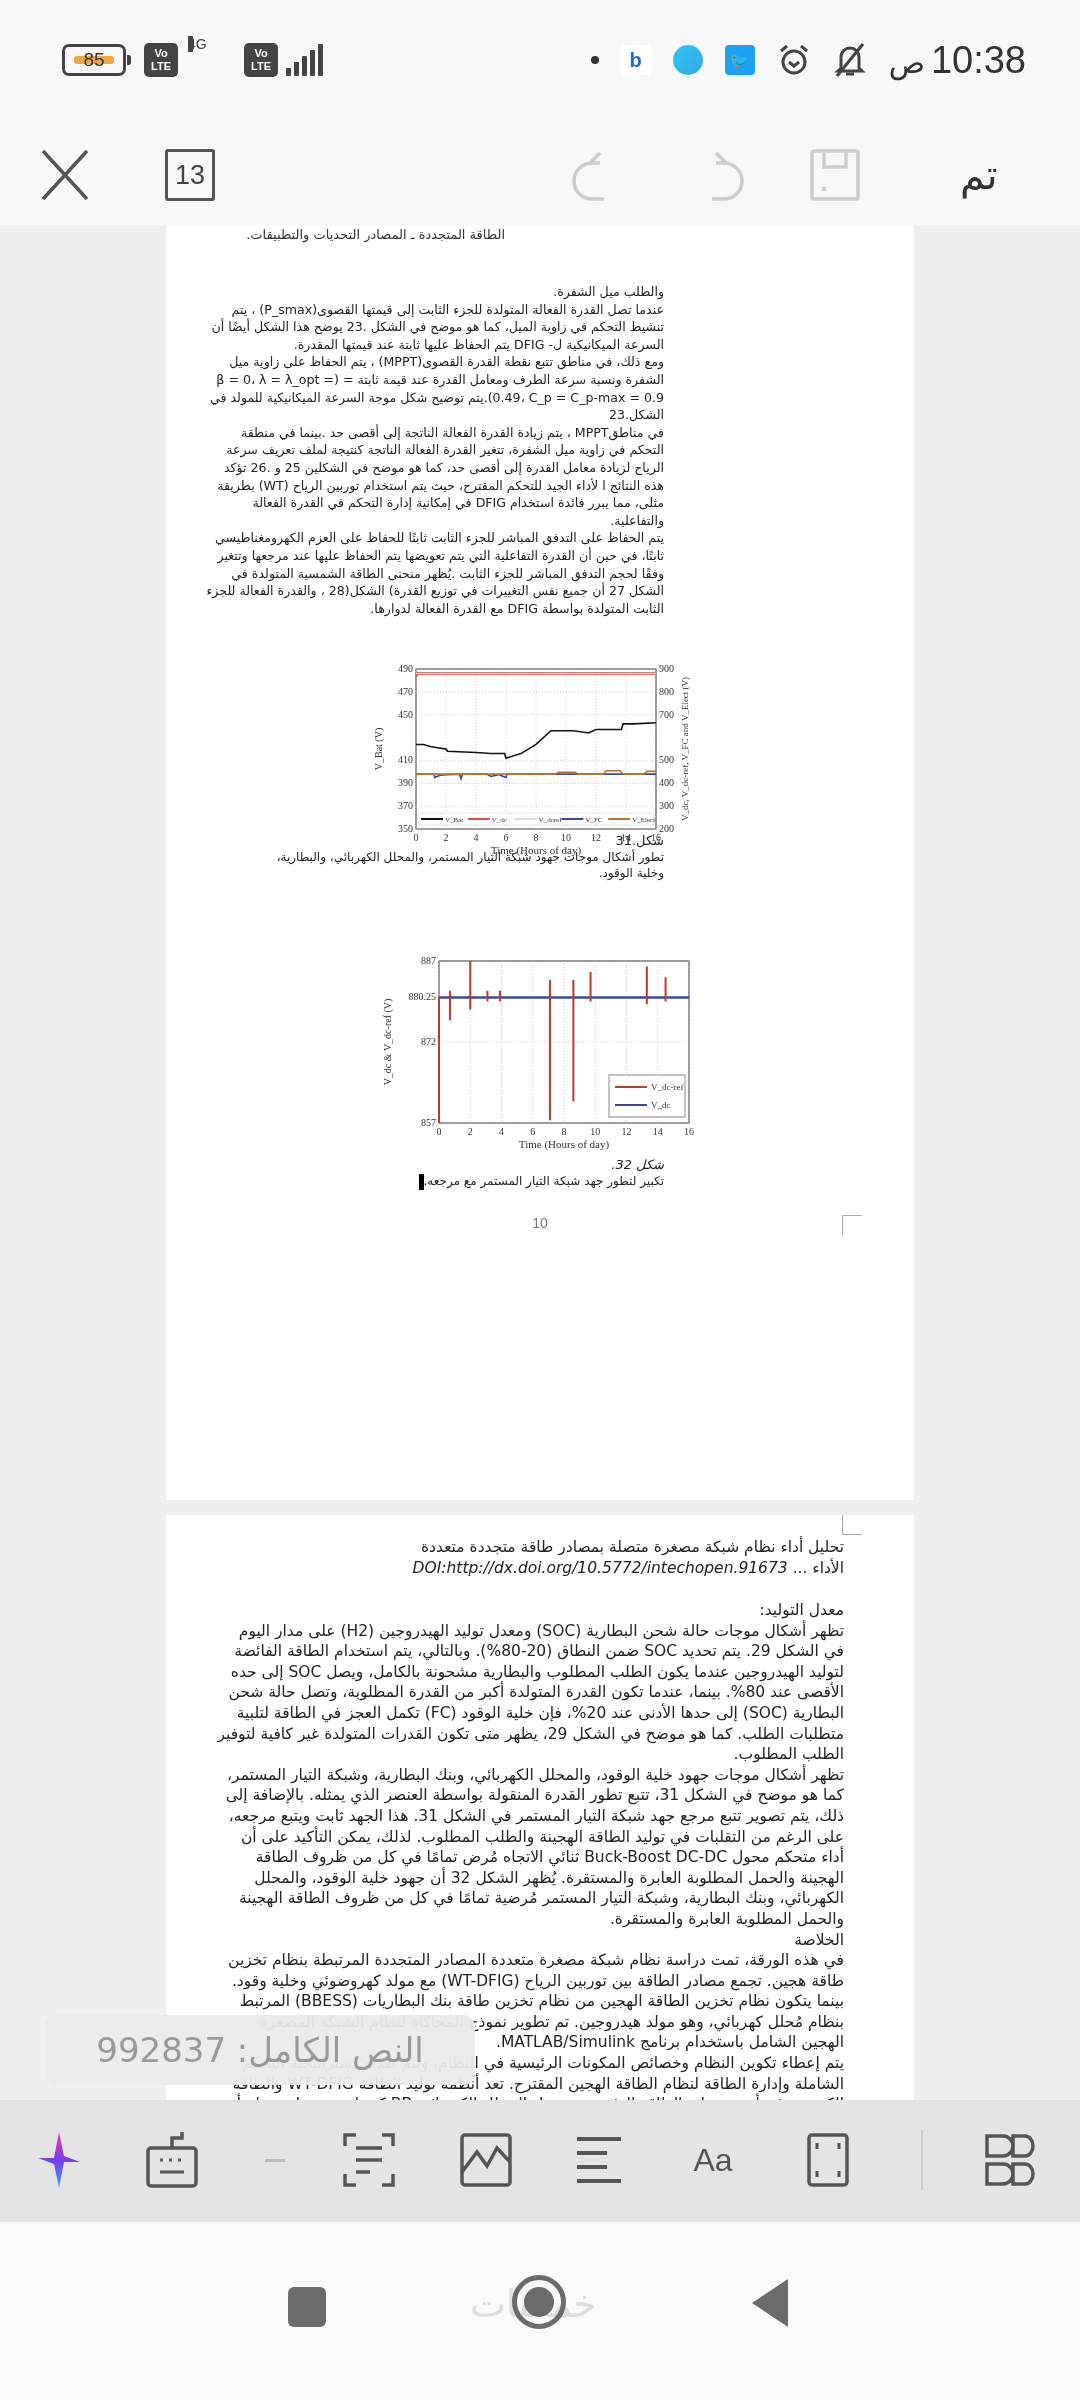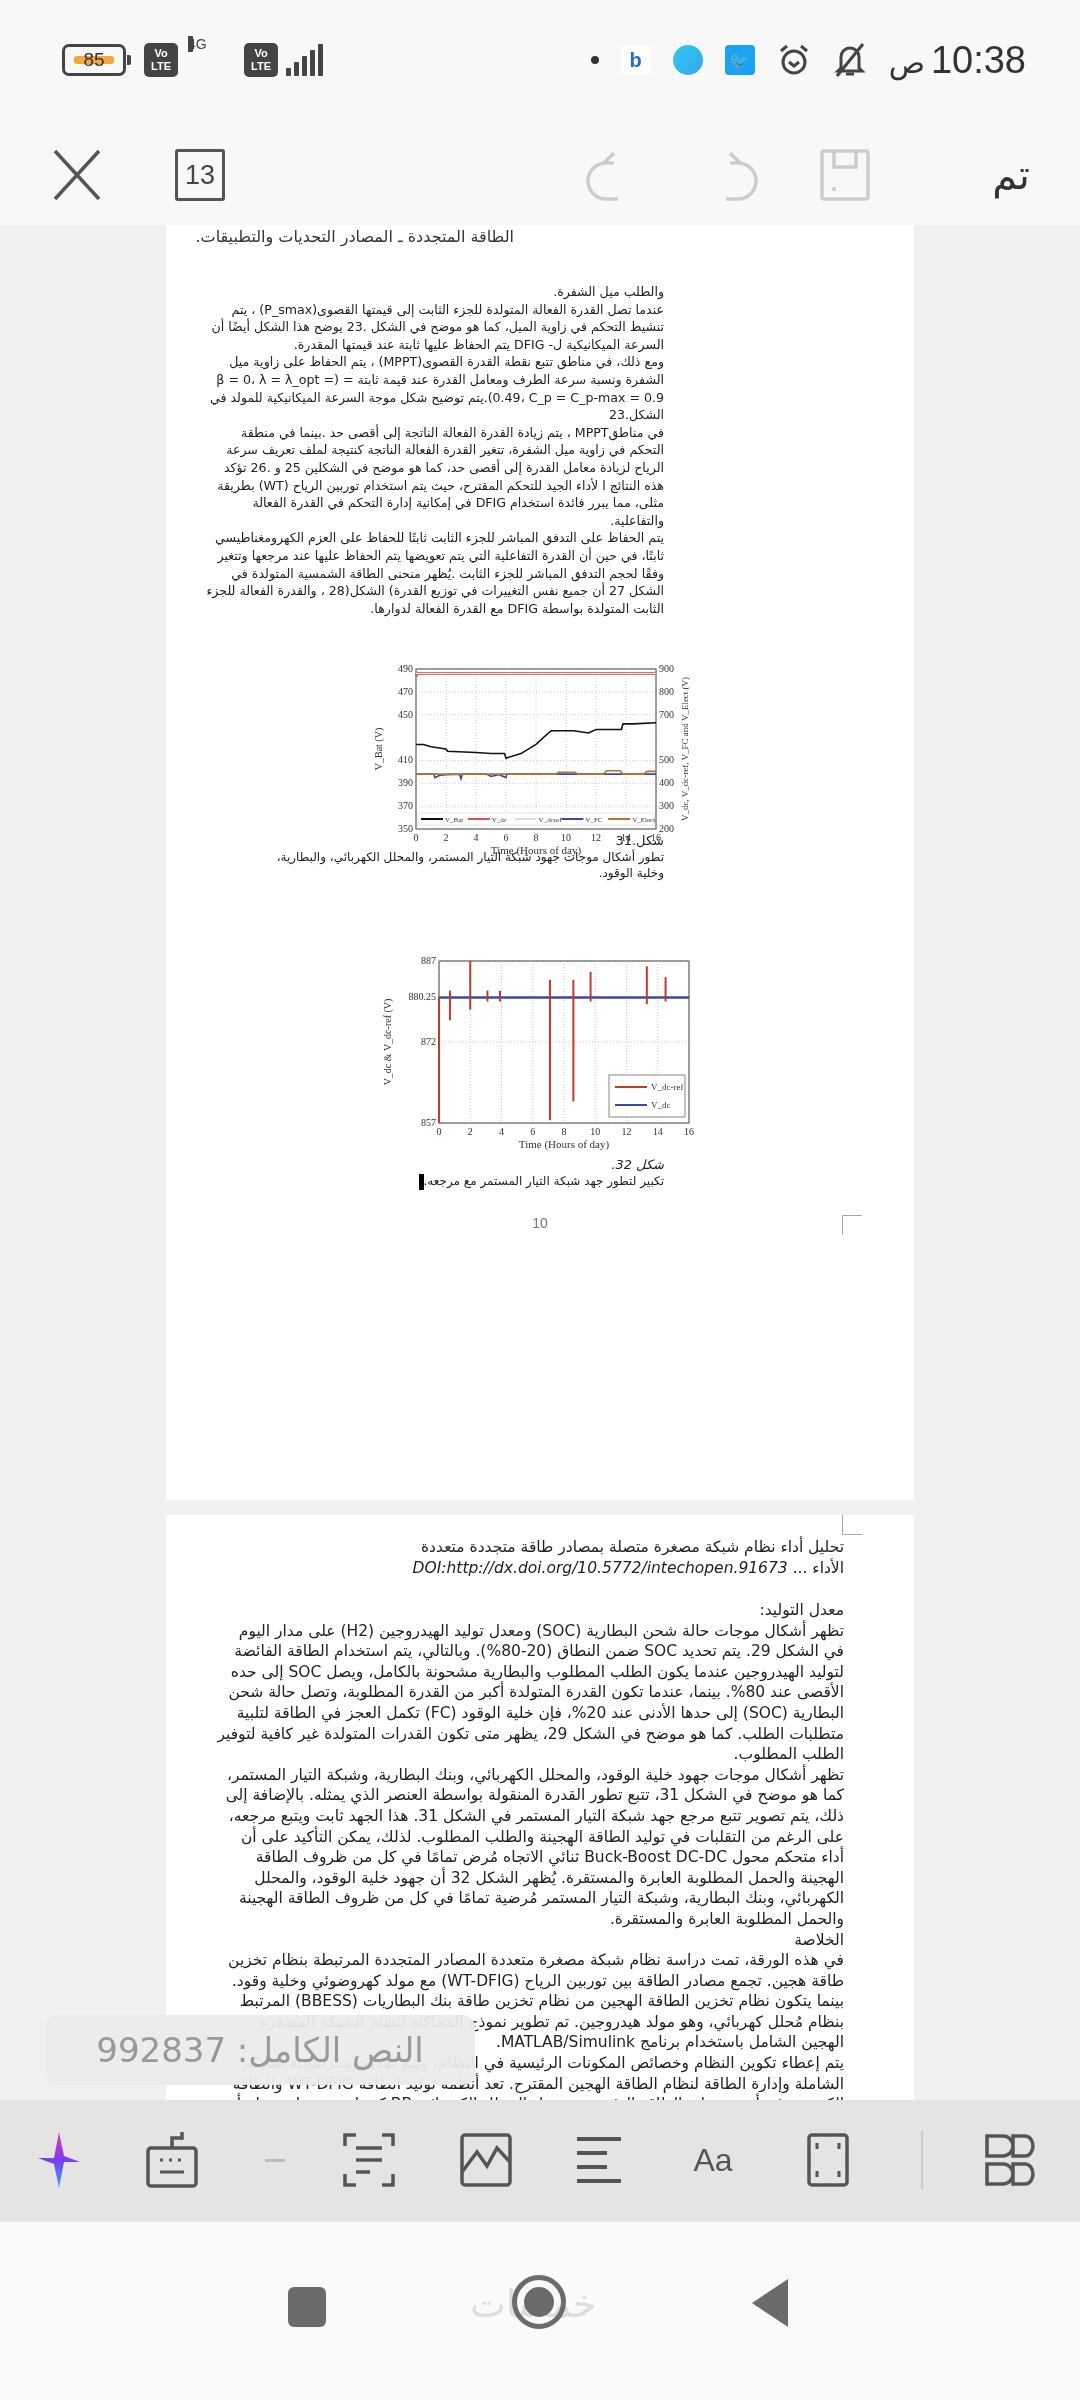--- a/index.html
+++ b/index.html
@@ -12,21 +12,21 @@
   .volte { width: 34px; height: 34px; background: #444; color: #fff; border-radius: 5px; font-size: 11px; font-weight: bold; line-height: 13px; display: flex; flex-direction: column; align-items: center; justify-content: center; font-family: "Liberation Sans", sans-serif; }
   .signal { display: flex; align-items: flex-end; gap: 3px; height: 32px; position: relative; }
   .signal span { width: 5px; background: #444; border-radius: 1px; }
   .signal .off { background: #aaa; }
   .net-4g { position: absolute; top: -8px; left: 2px; font-size: 14px; color: #444; font-family: "Liberation Sans", sans-serif; }
   .sb-right { position: absolute; right: 54px; top: 36px; height: 48px; display: flex; align-items: center; gap: 22px; }
   .dot { width: 8px; height: 8px; background: #333; border-radius: 50%; }
   .app-ic { width: 30px; height: 30px; border-radius: 4px; display: flex; align-items: center; justify-content: center; font-weight: bold; font-size: 20px; font-family: "Liberation Sans", sans-serif; }
   .time { font-size: 38px; color: #333; font-family: "Liberation Sans", sans-serif; }
   .toolbar { position: absolute; top: 125px; left: 0; width: 1080px; height: 100px; background: #f8f8f8; }
-  .tb-btn { position: absolute; top: 0; height: 100px; display: flex; align-items: center; justify-content: flex-end; }
+  .tb-btn { position: absolute; top: 0; height: 100px; display: flex; align-items: center; justify-content: flex-start; }
   .page-count { width: 50px; height: 52px; border: 3px solid #555; border-radius: 3px; display: flex; align-items: center; justify-content: center; font-size: 27px; color: #444; font-family: "Liberation Sans", sans-serif; }
   .done { font-size: 40px; color: #333; font-family: "DejaVu Sans", sans-serif; }
   .doc { position: absolute; top: 225px; left: 0; width: 1080px; height: 1880px; overflow: hidden; background: #f0f0f0; }
   .page { position: absolute; left: 166px; width: 748px; background: #fff; }
   .pg1 { top: -20px; height: 1295px; }
   .pg2 { top: 1290px; height: 700px; }
   .ar { direction: rtl; text-align: right; color: #222; font-family: "DejaVu Sans", sans-serif; }
   .txt1 { position: absolute; right: 250px; width: 460px; font-size: 12.6px; line-height: 17.6px; }
   .txt2 { position: absolute; right: 70px; width: 630px; font-size: 15.5px; line-height: 20.6px; }
   .it { font-style: italic; direction: ltr; unicode-bidi: embed; }
@@ -124,21 +124,21 @@
       </svg>
   </div>
   <div class="tb-btn" style="left:960px;width:70px;">
     <span class="done">تم</span>
   </div>
 </div>
 
 <div class="doc">
 
   <div class="page pg1">
-    <div class="ar" style="position:absolute;right:400px;top:22px;font-size:16px;color:#333;">الطاقة المتجددة ـ المصادر التحديات والتطبيقات.</div>
+    <div class="ar" style="position:absolute;right:409px;top:22px;font-size:13px;color:#333;">الطاقة المتجددة ـ المصادر التحديات والتطبيقات.</div>
     <div class="ar txt1" style="top:78px;">
       <p>والطلب ميل الشفرة.</p>
       <p>عندما تصل القدرة الفعالة المتولدة للجزء الثابت إلى قيمتها القصوى(P_smax) ، يتم تنشيط التحكم في زاوية الميل، كما هو موضح في الشكل .23 يوضح هذا الشكل أيضًا أن السرعة الميكانيكية ل- DFIG يتم الحفاظ عليها ثابتة عند قيمتها المقدرة.</p>
       <p>ومع ذلك، في مناطق تتبع نقطة القدرة القصوى(MPPT) ، يتم الحفاظ على زاوية ميل الشفرة ونسبة سرعة الطرف ومعامل القدرة عند قيمة ثابتة = (β = 0، λ = λ_opt = 0.49، C_p = C_p-max = 0.9).يتم توضيح شكل موجة السرعة الميكانيكية للمولد في الشكل.23</p>
       <p>في مناطقMPPT ، يتم زيادة القدرة الفعالة الناتجة إلى أقصى حد .بينما في منطقة التحكم في زاوية ميل الشفرة، تتغير القدرة الفعالة الناتجة كنتيجة لملف تعريف سرعة الرياح لزيادة معامل القدرة إلى أقصى حد، كما هو موضح في الشكلين 25 و .26 تؤكد هذه النتائج ا لأداء الجيد للتحكم المقترح، حيث يتم استخدام توربين الرياح (WT) بطريقة مثلى، مما يبرر فائدة استخدام DFIG في إمكانية إدارة التحكم في القدرة الفعالة والتفاعلية.</p>
       <p>يتم الحفاظ على التدفق المباشر للجزء الثابت ثابتًا للحفاظ على العزم الكهرومغناطيسي ثابتًا، في حين أن القدرة التفاعلية التي يتم تعويضها يتم الحفاظ عليها عند مرجعها وتتغير وفقًا لحجم التدفق المباشر للجزء الثابت .يُظهر منحنى الطاقة الشمسية المتولدة في الشكل 27 أن جميع نفس التغييرات في توزيع القدرة) الشكل(28 ، والقدرة الفعالة للجزء الثابت المتولدة بواسطة DFIG مع القدرة الفعالة لدوارها.</p>
     </div>
 
     <svg class="chart-box" id="chart1" style="left:200px;top:452px;" width="340" height="210">
         <rect x="50" y="12" width="240" height="160" fill="#fff" stroke="#333" stroke-width="1"></rect>

